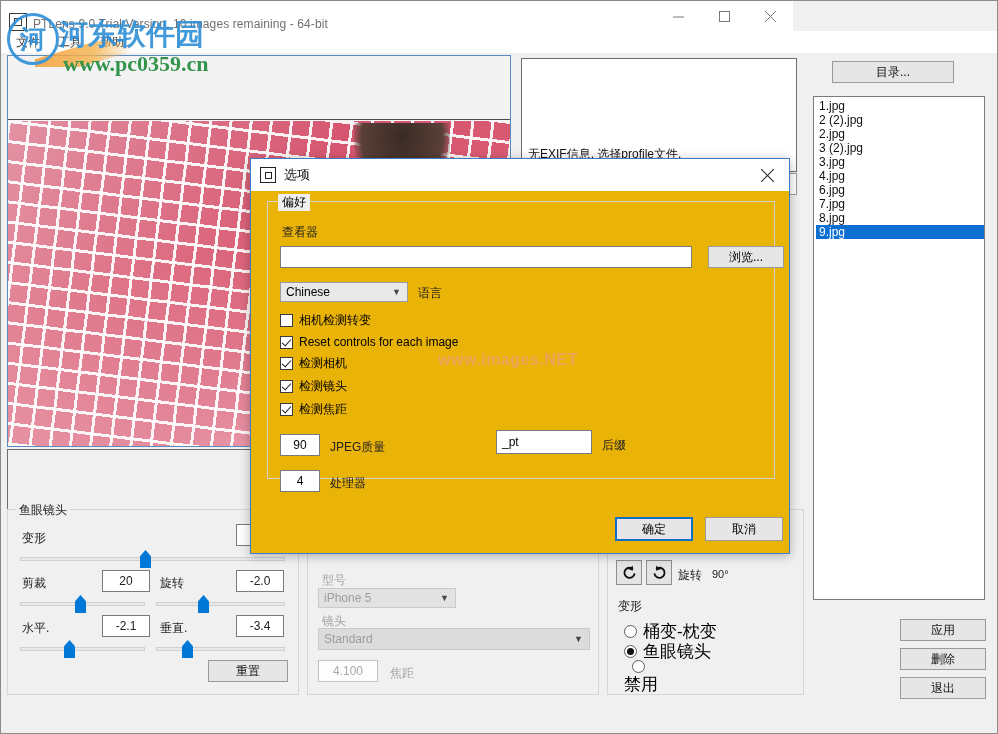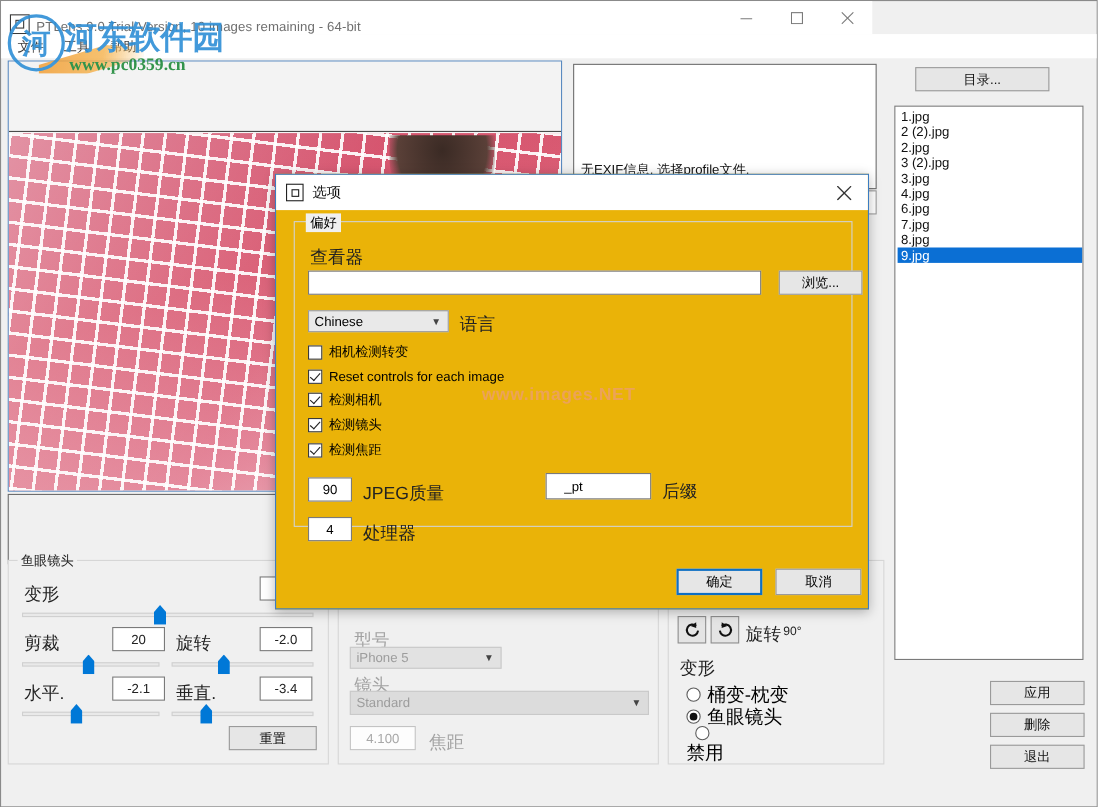--- a/index.html
+++ b/index.html
@@ -92,21 +92,21 @@
     position: absolute; border: 1px solid #d6d6d6; background: #f0f0f0;
   }
   .gbox > .gtitle {
     position: absolute; top: -8px; left: 8px; background: #f0f0f0;
     padding: 0 3px; font-size: 12px; color: #222;
   }
   .fisheye-box { left: 6px; top: 508px; width: 292px; height: 186px; }
   .camera-box  { left: 306px; top: 508px; width: 292px; height: 186px; }
   .transform-box { left: 606px; top: 508px; width: 197px; height: 186px; }
 
-  .lbl { position: absolute; font-size: 16px; color: #222; }
+  .lbl { position: absolute; font-size: 12px; color: #222; }
   .lbl.dim { color: #a2a2a2; }
 
   .txtbox {
     position: absolute; background: #ffffff; border: 1px solid #7a7a7a;
     font-size: 12px; text-align: center; color: #222;
     display: flex; align-items: center; justify-content: center;
   }
   .txtbox.dim { color: #a8a8a8; border-color: #c3c3c3; background:#fdfdfd; }
 
   
@@ -207,21 +207,21 @@
   }
   .dlg-group {
     position: absolute; left: 16px; top: 42px; width: 508px; height: 278px;
     border: 1px solid #d2d2d2;
   }
   .dlg-group > .gtitle {
     position: absolute; top: -8px; left: 10px; background: #f0f0f0; padding: 0 4px; font-size: 12px;
   }
   .dlg-input {
     position: absolute; background: #ffffff; border: 1px solid #7a7a7a;
-    font-size: 12px; display: flex; align-items: center; padding-left: 16px;
+    font-size: 12px; display: flex; align-items: center; padding-left: 5px;
   }
   .combo {
     position: absolute; background: #e7e7e7; border: 1px solid #9b9b9b;
     font-size: 12px; display: flex; align-items: center; padding-left: 5px;
   }
   .combo .arrow { margin-left: auto; margin-right: 6px; color: #444; font-size: 9px; }
   .dlg-btn {
     position: absolute; width: 78px; height: 24px; background: #e6e6e6;
     border: 1px solid #9a9a9a; font-size: 12px;
     display: flex; align-items: center; justify-content: center;
@@ -231,21 +231,21 @@
   
   .wm1 {
     position: absolute; left: 4px; top: 6px; width: 210px; height: 56px;
     pointer-events: none; opacity: .9;
   }
   .wm-text-cn {
     position: absolute; left: 54px; top: 8px; font-size: 29px; font-weight: bold;
     color: #2e8fd6; font-family: "DejaVu Sans", sans-serif; white-space: nowrap;
   }
   .wm-text-url {
-    position: absolute; left: 58px; top: 44px; font-size: 16px; font-weight: bold;
+    position: absolute; left: 58px; top: 44px; font-size: 22px; font-weight: bold;
     color: #1f8a3b; font-family: "Liberation Serif", serif; white-space: nowrap;
   }
   .wm-logo {
     position: absolute; left: 2px; top: 6px; width: 52px; height: 52px;
     border-radius: 50%; border: 3px solid #2e8fd6;
     display: flex; align-items: center; justify-content: center;
     color: #2e8fd6; font-size: 26px; font-weight: bold;
     font-family: "Liberation Serif", serif;
   }
   .wm-swoosh {

